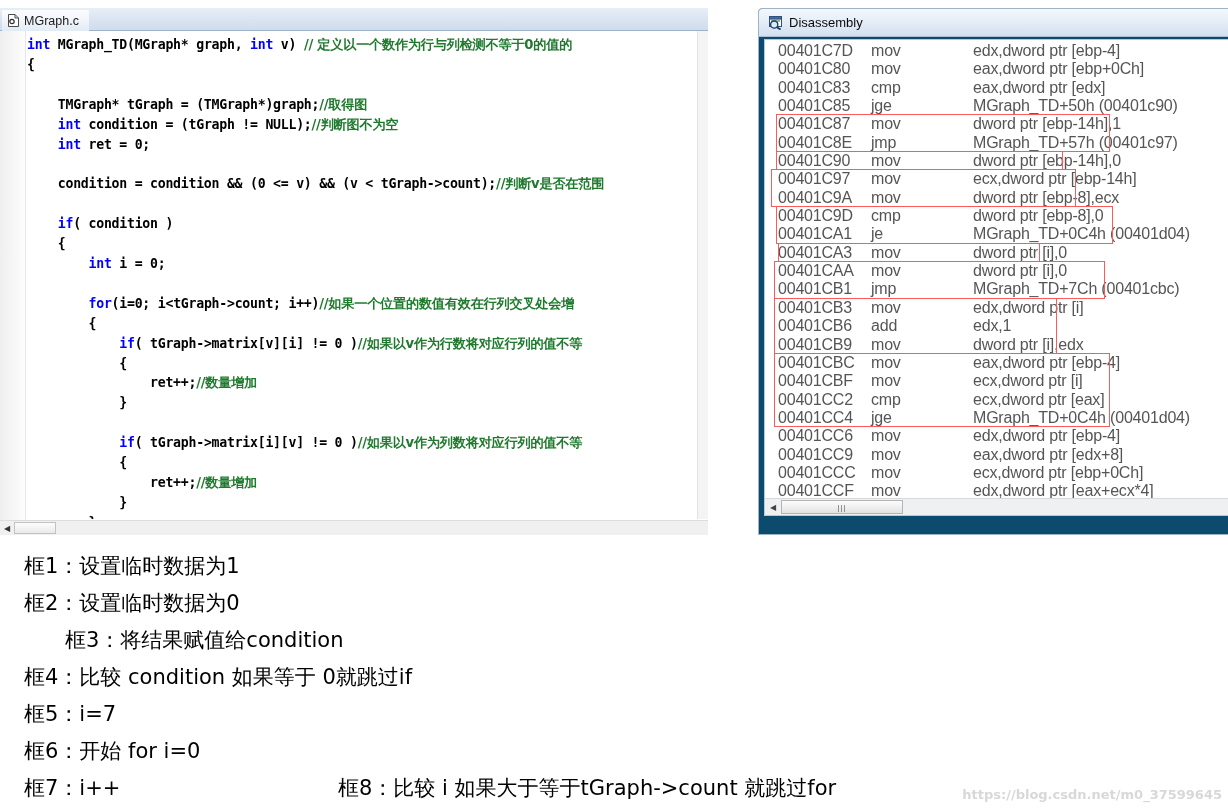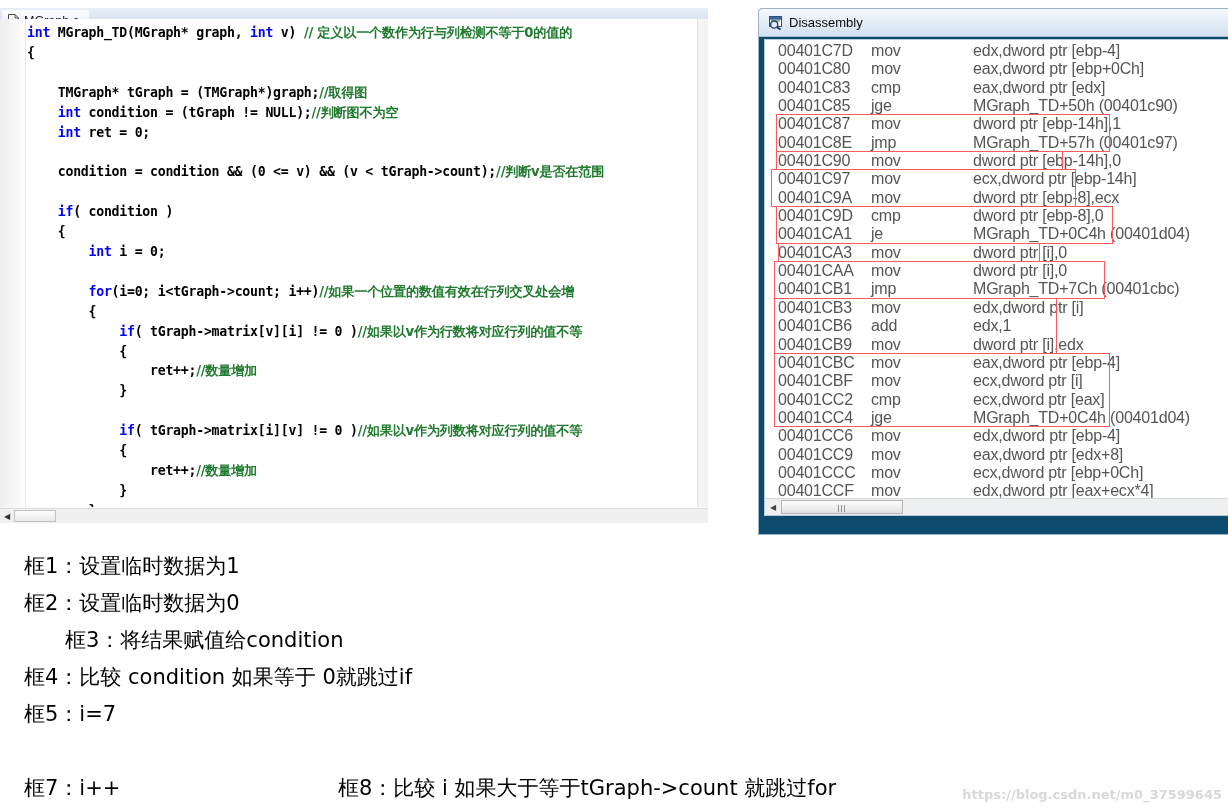--- a/index.html
+++ b/index.html
@@ -31,21 +31,21 @@
     padding:0 10px 0 6px;
     font-size:12.5px;color:#1a1a1a;
     background:linear-gradient(to bottom,#fbfcfe 0%,#eef3f9 60%,#e2eaf4 100%);
   }
   .file-glyph{
     width:11px;height:13px;display:inline-block;position:relative;flex:none;
   }
   .file-glyph svg{display:block;}
 
   #code-body{
-    position:absolute;left:0;top:11px;width:708px;height:504px;
+    position:absolute;left:0;top:23px;width:708px;height:504px;
     background:#ffffff;
     overflow:hidden;
   }
   #code-gutter{
     position:absolute;left:0;top:0;width:26px;height:504px;
     background:linear-gradient(to right,#efefef 0%,#f7f7f7 60%,#fdfdfd 100%);
     border-right:1px solid #e6e6e6;
     box-sizing:border-box;
   }
   #code-text{
@@ -220,17 +220,18 @@
     </div>
   </div>
 </div>
 
 <div id="annotations">
   <div class="anno-line" style="left:24px;top:4px;">框1：设置临时数据为1</div>
   <div class="anno-line" style="left:24px;top:41px;">框2：设置临时数据为0</div>
   <div class="anno-line" style="left:24px;top:78px;margin-left:41px;">框3：将结果赋值给condition</div>
   <div class="anno-line" style="left:24px;top:115px;">框4：比较 condition 如果等于 0就跳过if</div>
   <div class="anno-line" style="left:24px;top:152px;">框5：i=7</div>
+  <div class="anno-line" style="left:24px;top:189px;">框6：开始 for i=0</div>
   <div class="anno-line" style="left:24px;top:226px;">框7：i++</div>
   <div class="anno-line" style="left:338px;top:226px;">框8：比较 i 如果大于等于tGraph-&gt;count 就跳过for</div>
 </div>
 
 <div id="watermark">https://blog.csdn.net/m0_37599645</div>
 
 </body></html>

